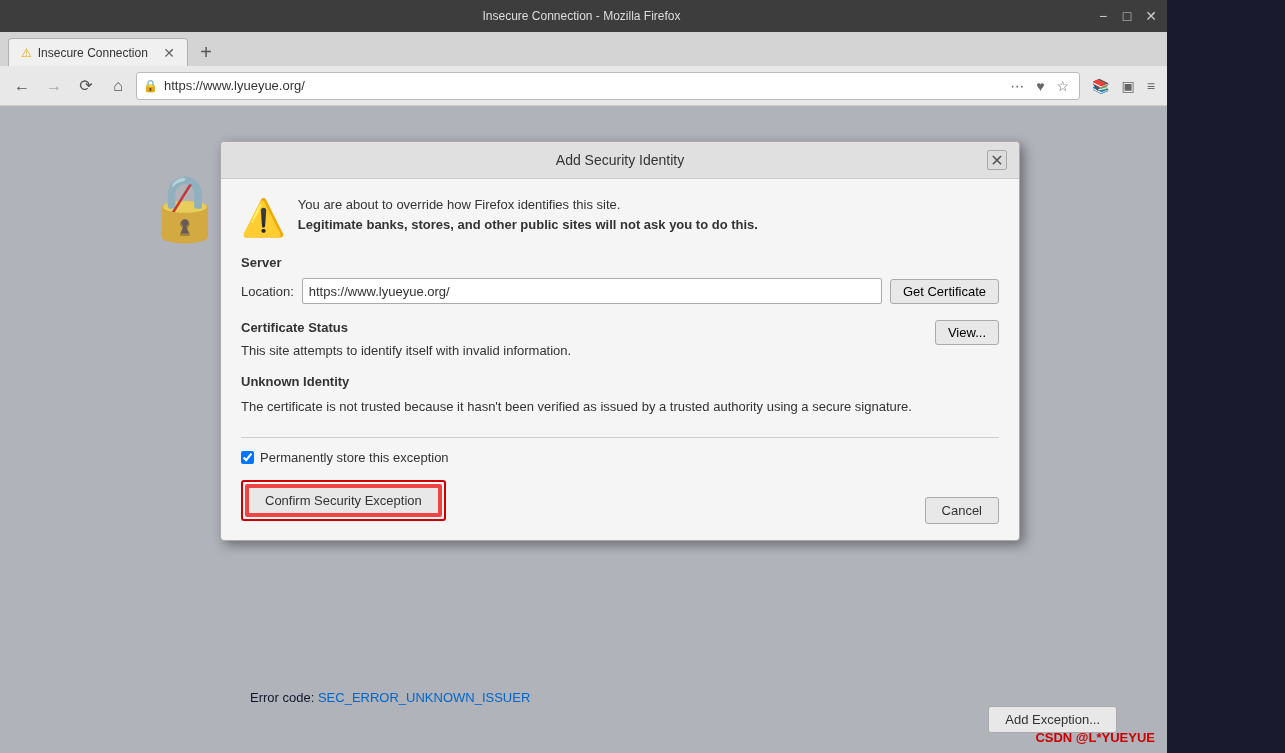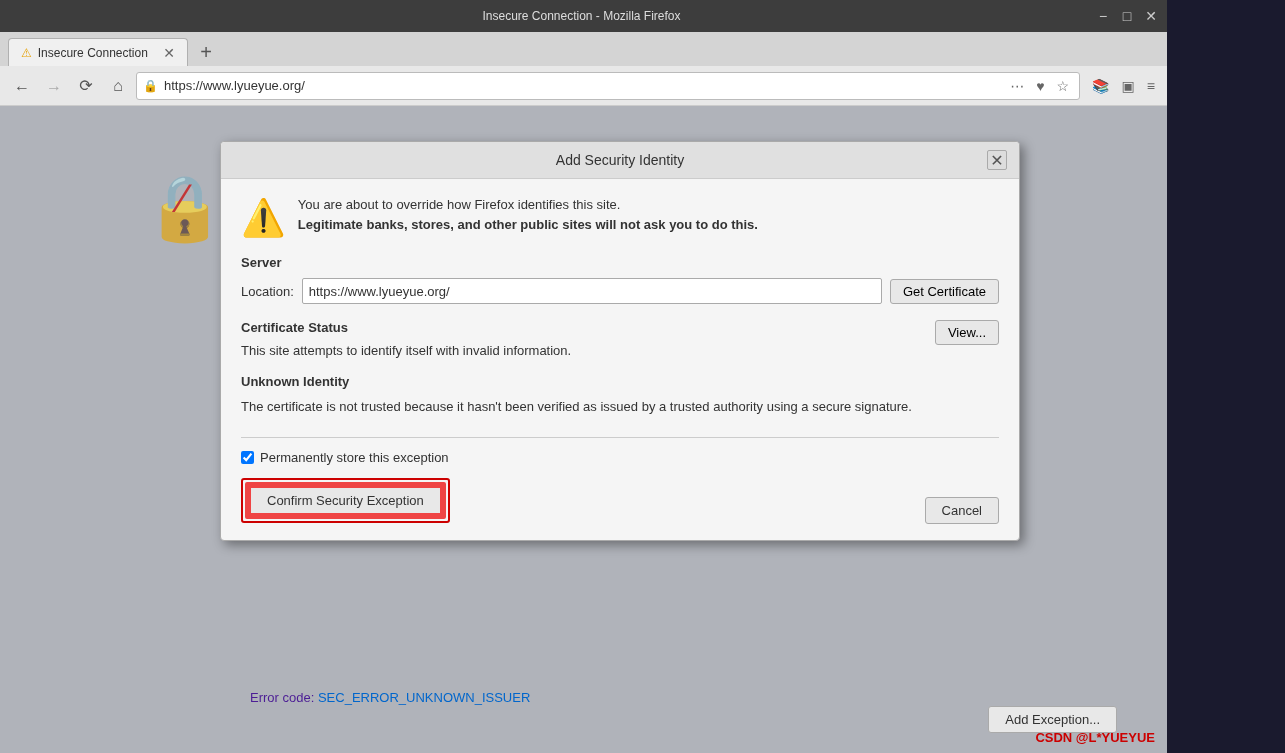--- a/index.html
+++ b/index.html
@@ -196,21 +196,21 @@
       bottom: 40px;
       left: 250px;
       right: 50px;
     }
     .bg-error-line {
       color: #555;
       font-size: 13px;
       margin-bottom: 8px;
     }
     .error-code-label {
-      color: #4c1d95;
+      color: #0f172a;
     }
     .error-code-link {
       color: #0066cc;
       text-decoration: none;
     }
     .add-exception-btn-bg {
       position: absolute;
       bottom: 20px;
       right: 50px;
     }
@@ -408,21 +408,21 @@
       align-items: center;
       justify-content: space-between;
     }
     .confirm-btn-wrapper {
       border: 2px solid #cc0000;
       border-radius: 3px;
       padding: 2px;
     }
     .confirm-btn {
       background: #e8e8e8;
-      border: 6px solid #ef4444;
+      border: 4px solid #ef4444;
       border-radius: 2px;
       padding: 5px 16px;
       font-size: 13px;
       cursor: pointer;
       color: #333;
     }
     .cancel-btn {
       background: #e8e8e8;
       border: 1px solid #aaa;
       border-radius: 3px;

